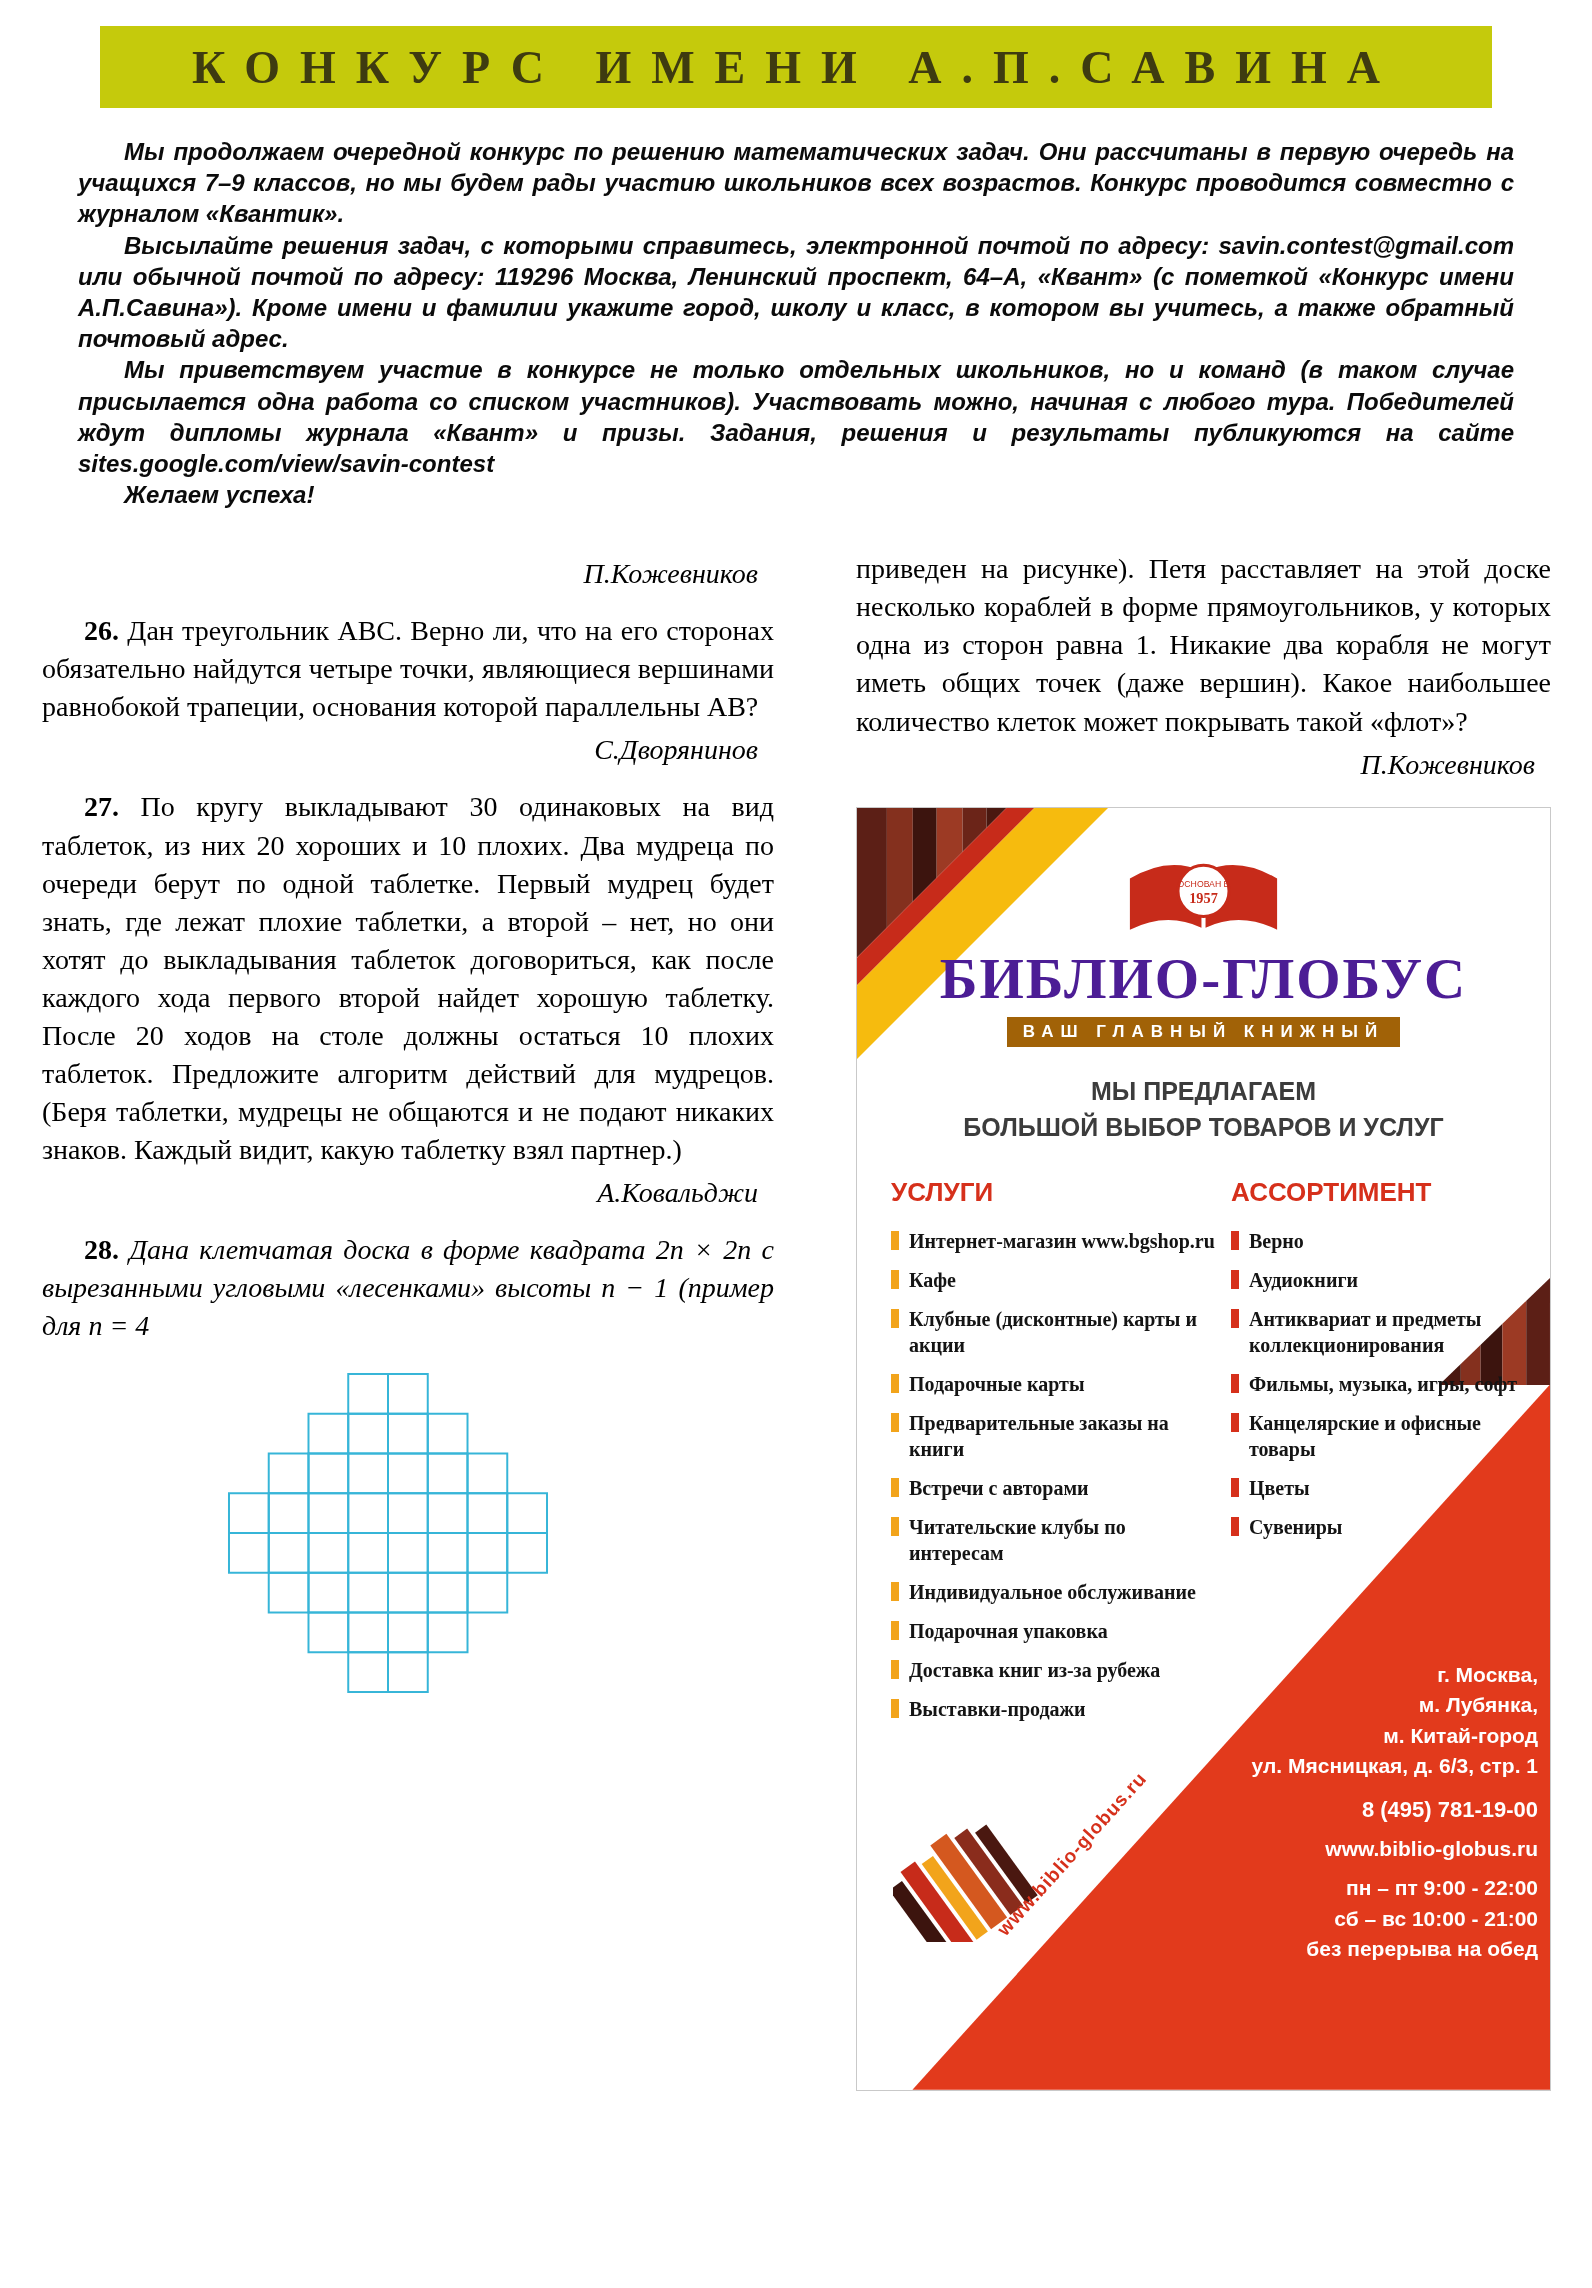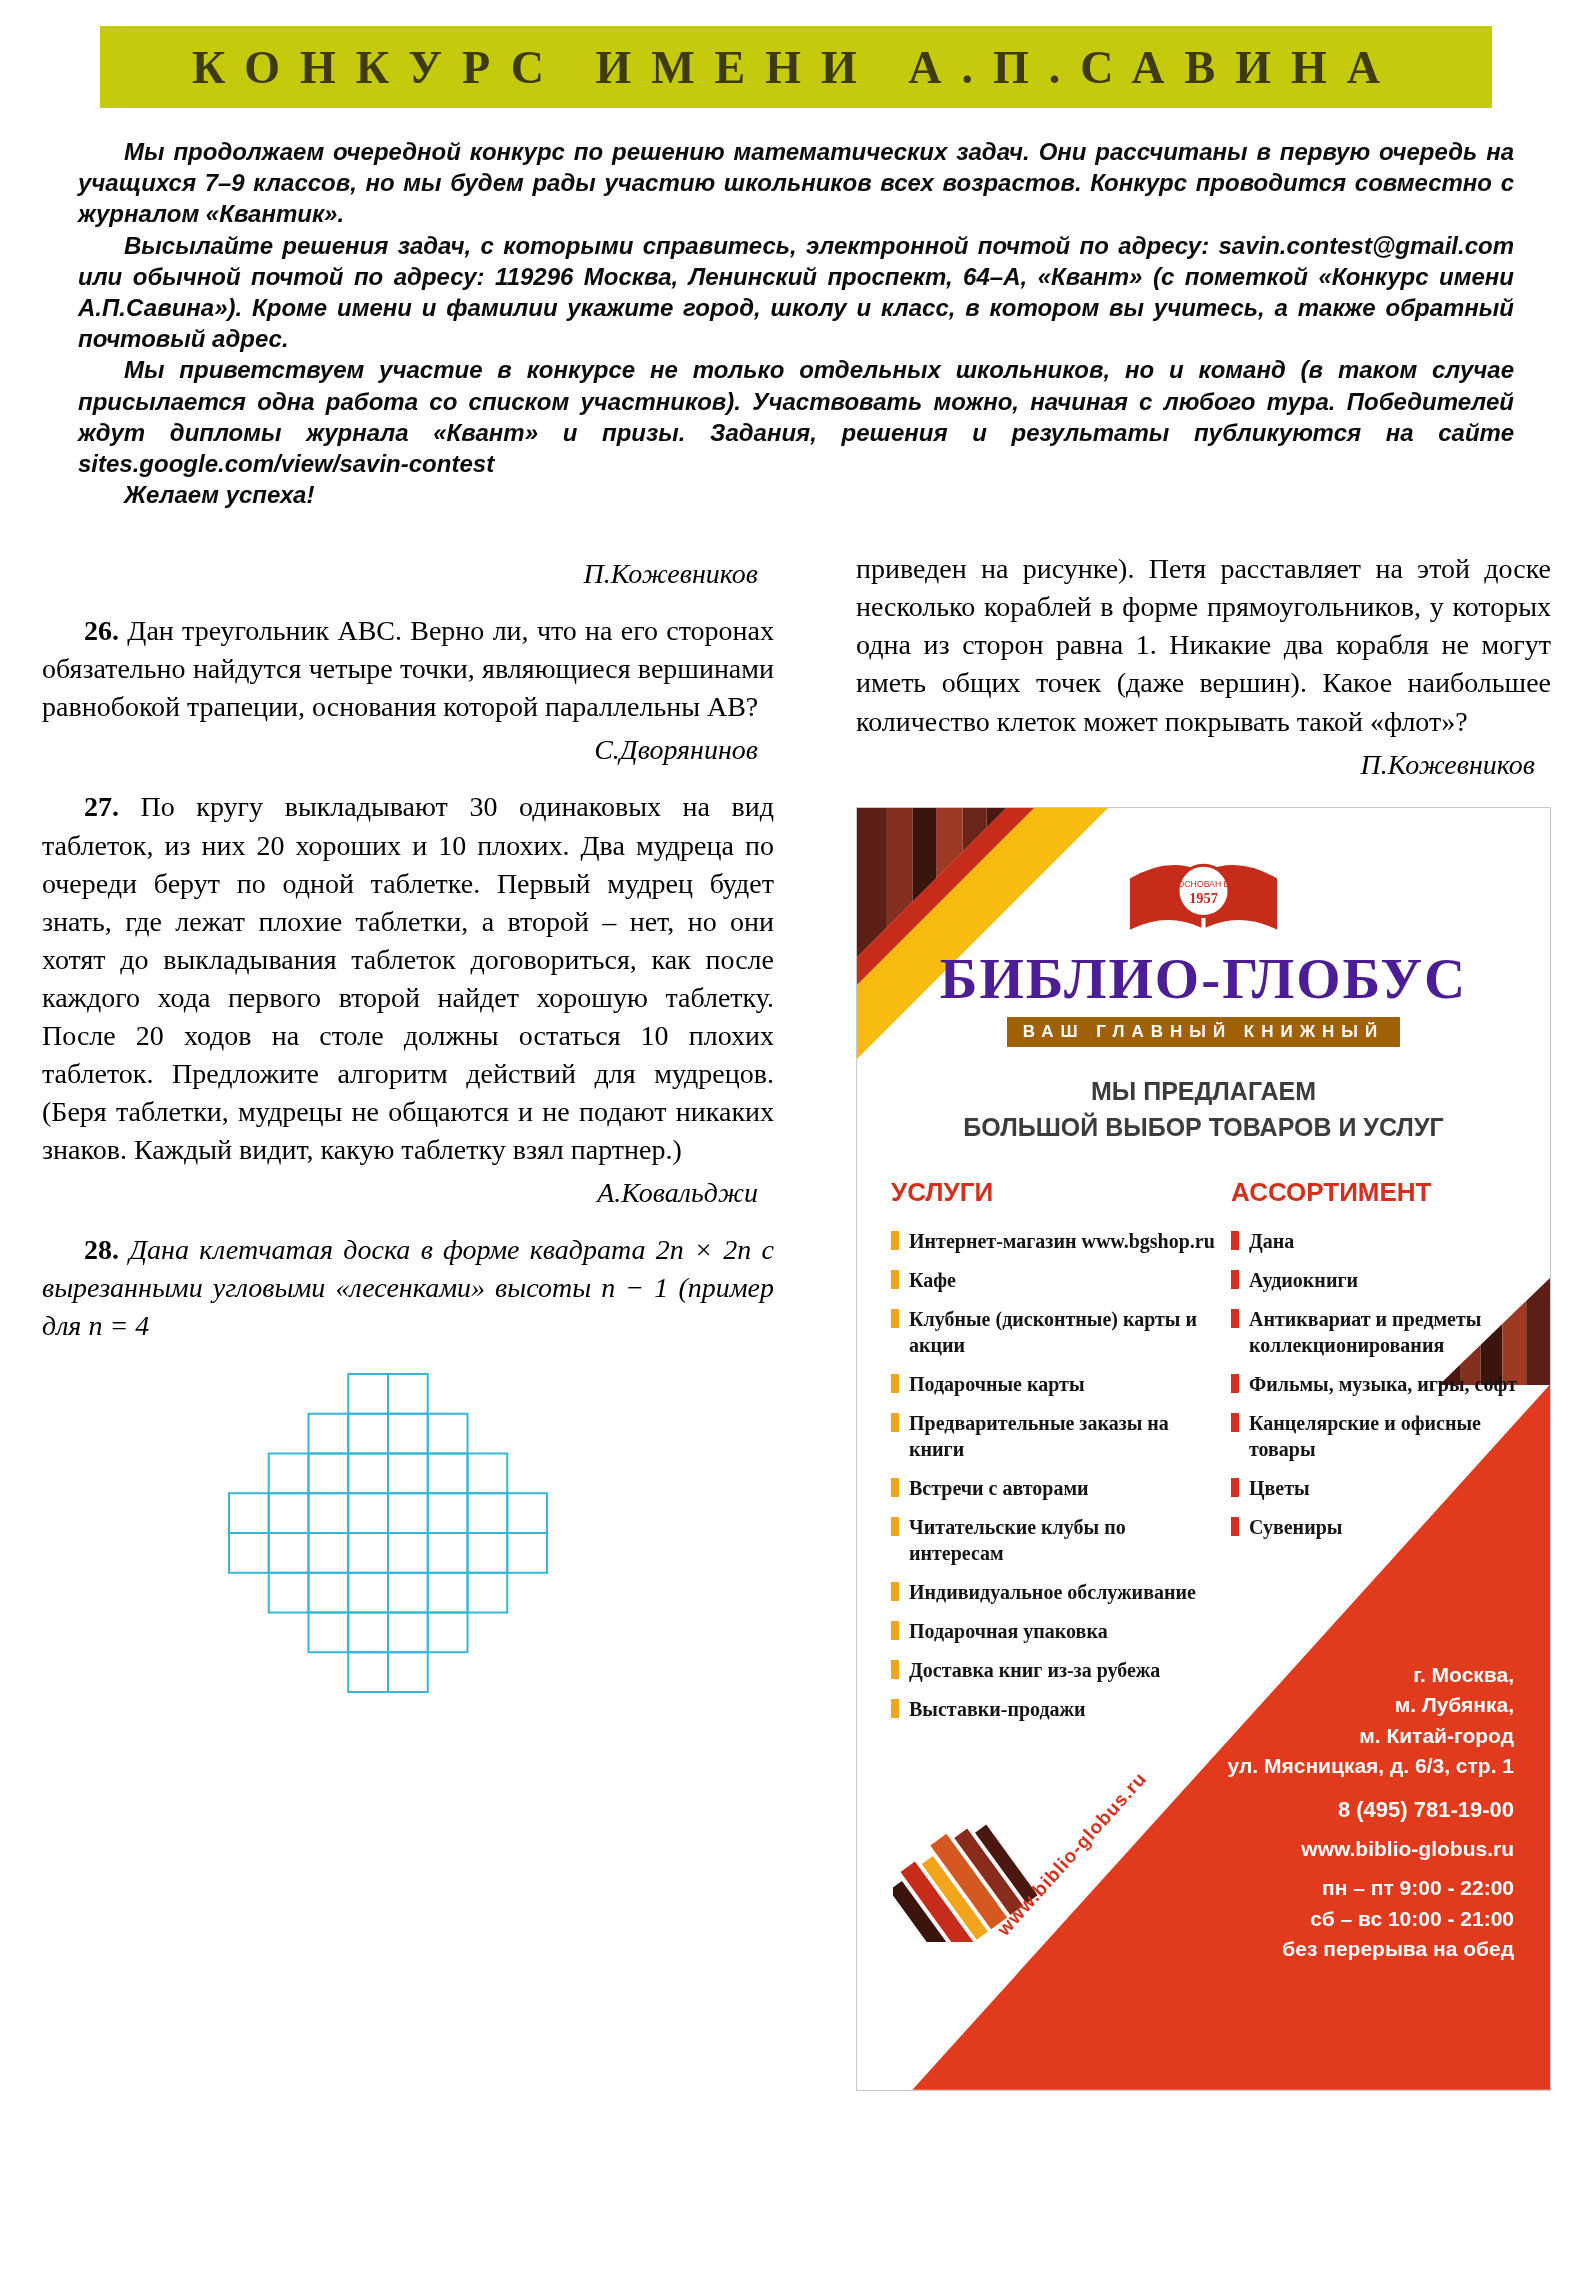--- a/index.html
+++ b/index.html
@@ -95,21 +95,21 @@
   }
   .decor-books-right { position:absolute; right:0; top:470px; z-index:1; }
   .decor-books-bottom { position:absolute; left:36px; top:975px; z-index:2; }
   .diag-url {
     position:absolute; left:144px; top:1114px; z-index:2;
     transform:rotate(-48deg); transform-origin:0 50%;
     font-family:"Liberation Sans", sans-serif; font-weight:bold;
     font-size:19px; letter-spacing:1px; color:#d6301b; white-space:nowrap;
   }
   .contact {
-    position:absolute; right:36px; top:852px; z-index:3;
+    position:absolute; right:12px; top:852px; z-index:3;
     text-align:right; color:#fff;
     font-family:"Liberation Sans", sans-serif; font-weight:bold;
   }
   .c-addr [data-name="list-item"], .c-hours [data-name="list-item"] {
     font-size:21px; line-height:1.45;
   }
   .c-phone { font-size:22px; margin:16px 0 14px; }
   .c-site  { font-size:21px; margin:0 0 12px; }
 </style>
 </head>
@@ -280,21 +280,21 @@
                   <span class="bullet" data-name="bullet-icon"></span>
                   <span data-name="list-item-label">Выставки-продажи</span>
                 </li>
               </ul>
           </div>
           <div class="ad-col-assortment" data-name="assortment-column">
             <div class="ad-h" data-name="assortment-heading">АССОРТИМЕНТ</div>
             <ul class="ad-list assortment" data-name="assortment-list">
                 <li data-name="list-item">
                   <span class="bullet" data-name="bullet-icon"></span>
-                  <span data-name="list-item-label">Дана</span>
+                  <span data-name="list-item-label">Верно</span>
                 </li>
                 <li data-name="list-item">
                   <span class="bullet" data-name="bullet-icon"></span>
                   <span data-name="list-item-label">Аудиокниги</span>
                 </li>
                 <li data-name="list-item">
                   <span class="bullet" data-name="bullet-icon"></span>
                   <span data-name="list-item-label">Антиквариат и предметы коллекционирования</span>
                 </li>
                 <li data-name="list-item">

